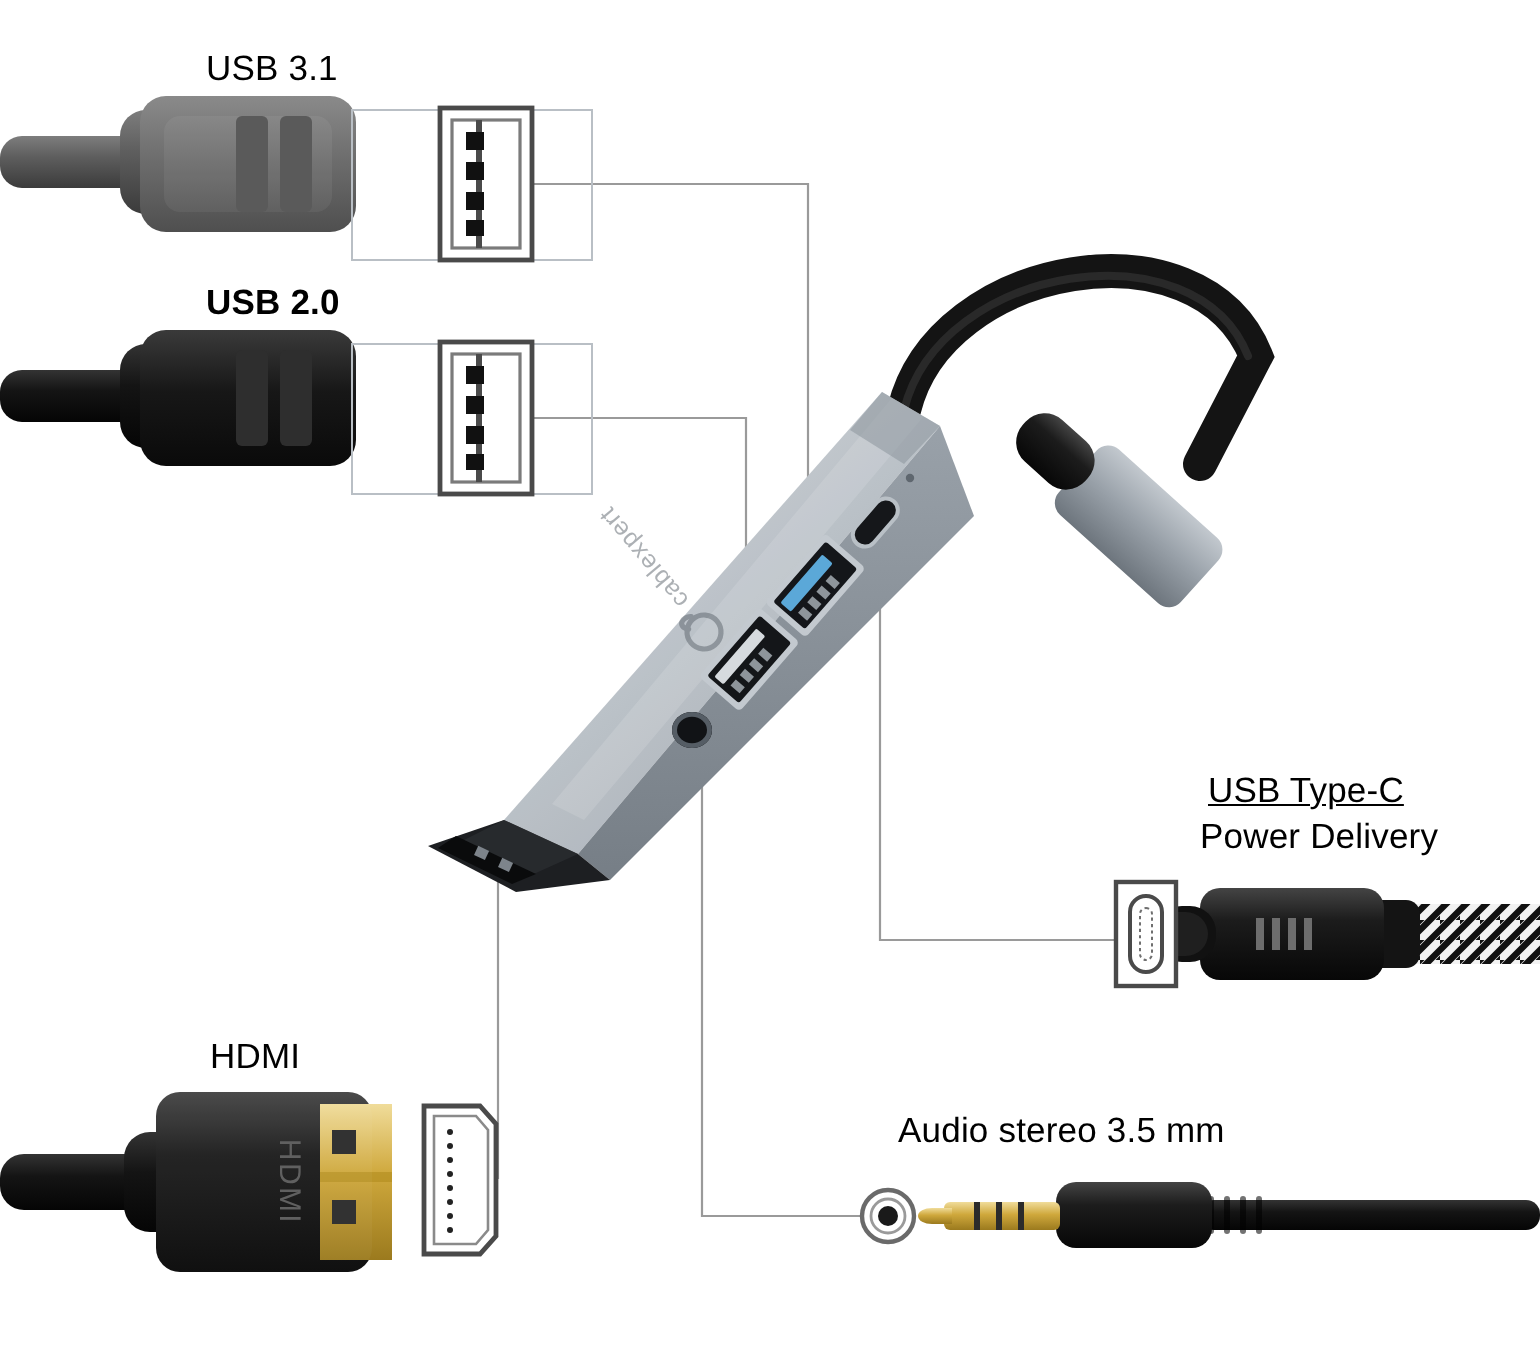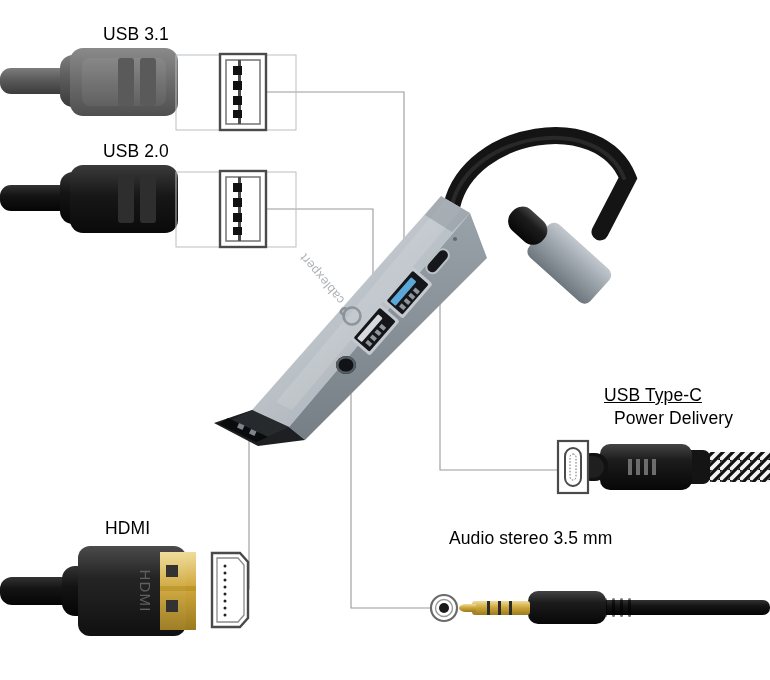--- a/index.html
+++ b/index.html
@@ -300,22 +300,22 @@
 
     <g>
       <circle cx="444" cy="608" r="13" fill="#fff" stroke="#6a6a6a" stroke-width="2.2"></circle>
       <circle cx="444" cy="608" r="8.5" fill="#fff" stroke="#9a9a9a" stroke-width="1.4"></circle>
       <circle cx="444" cy="608" r="5" fill="#1a1a1a"></circle>
     </g>
   </svg>
 
   <div class="lbl" style="left:103px;top:24px;">USB 3.1</div>
 
-  <div class="lbl" style="left:103px;top:141px;">USB 2.0</div>
+  <div class="lbl" style="left:103px;top:141px;font-weight:bold;">USB 2.0</div>
 
   <div class="lbl" style="left:105px;top:518px;">HDMI</div>
 
   <div class="lbl two" style="left:604px;top:385px;text-decoration:underline;">USB Type-C</div>
-  <div class="lbl two" style="left:614px;top:408px;">Power Delivery</div>
-
-  <div class="lbl" style="left:449px;top:528px;">Audio stereo 3.5 mm</div>
+  <div class="lbl two" style="left:600px;top:408px;">Power Delivery</div>
+
+  <div class="lbl" style="left:449px;top:555px;">Audio stereo 3.5 mm</div>
 
 </div>
 
 </body></html>

